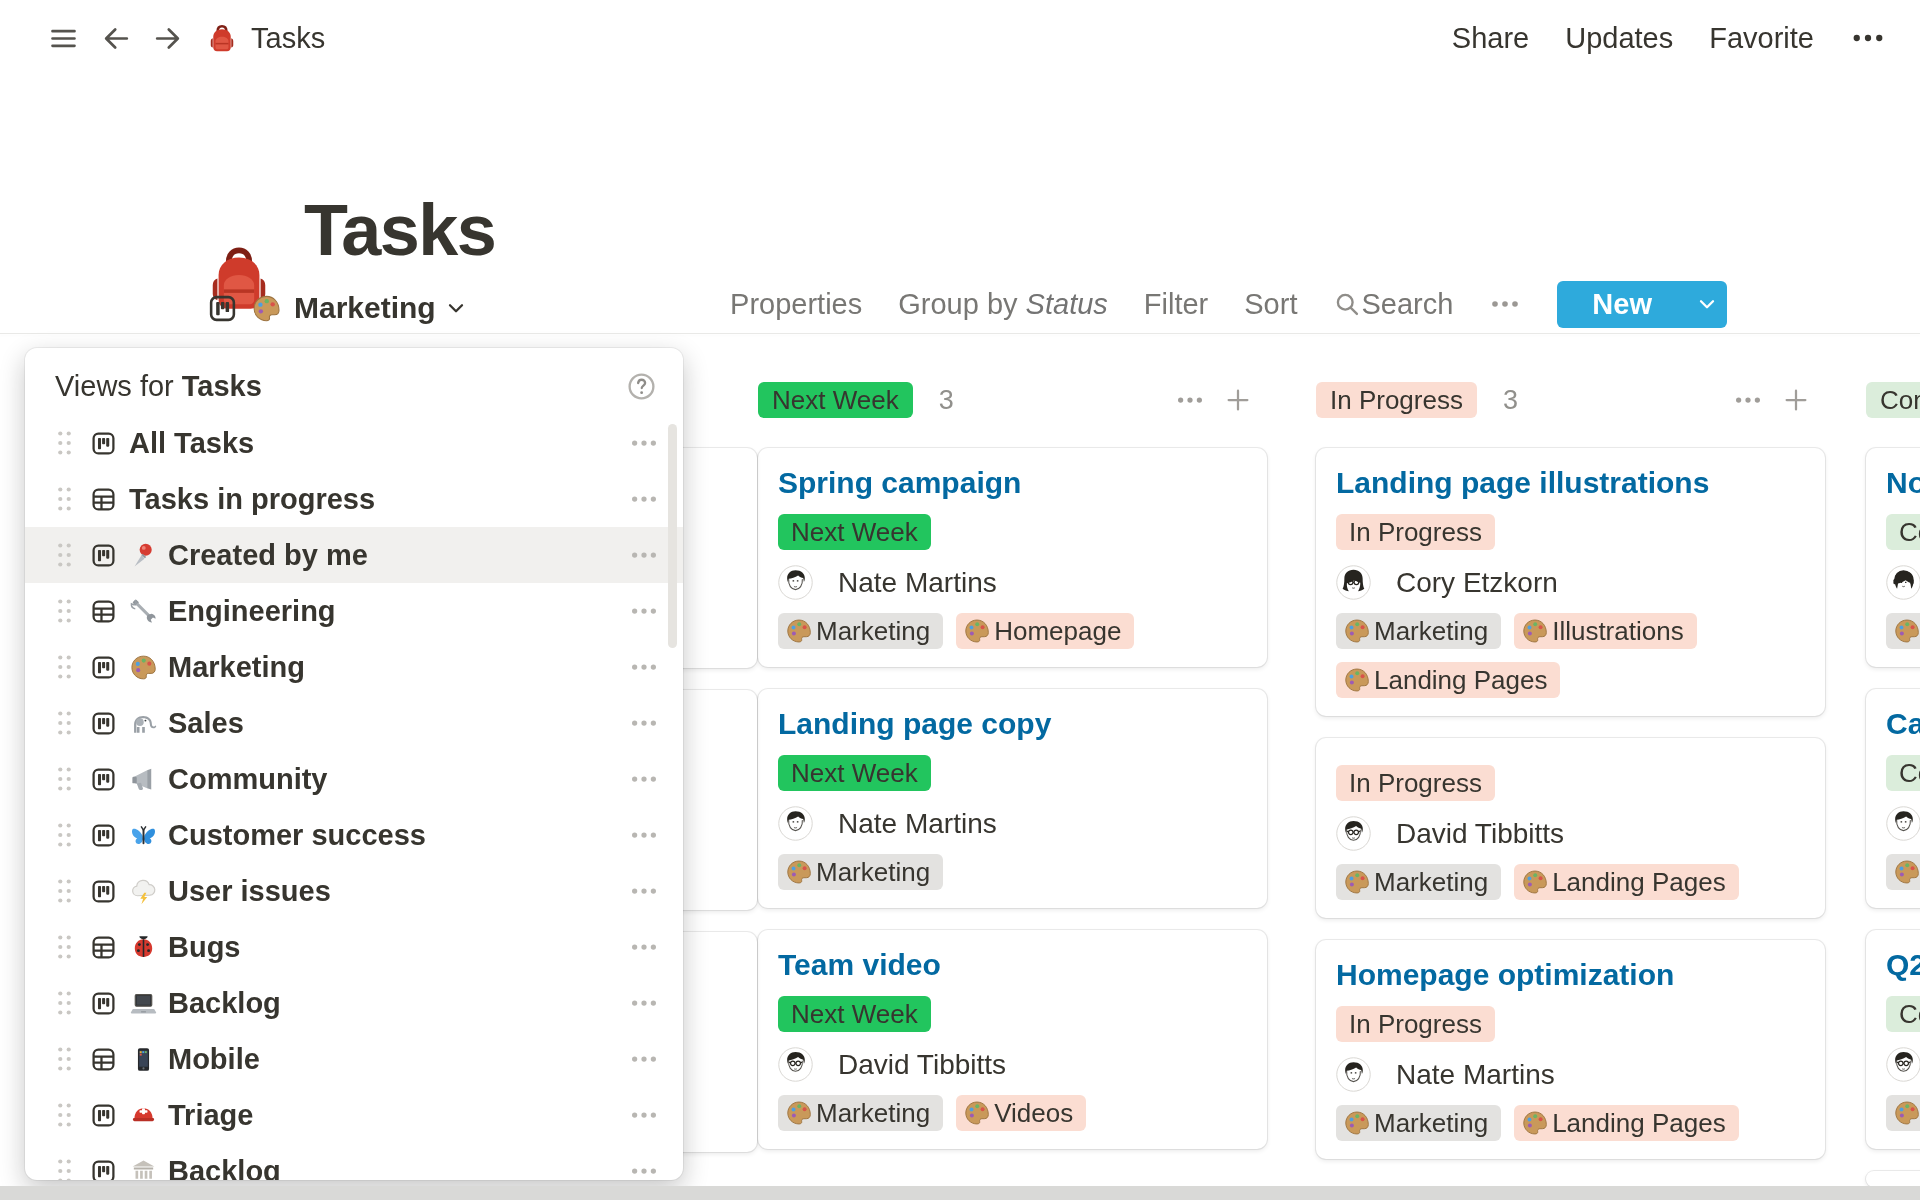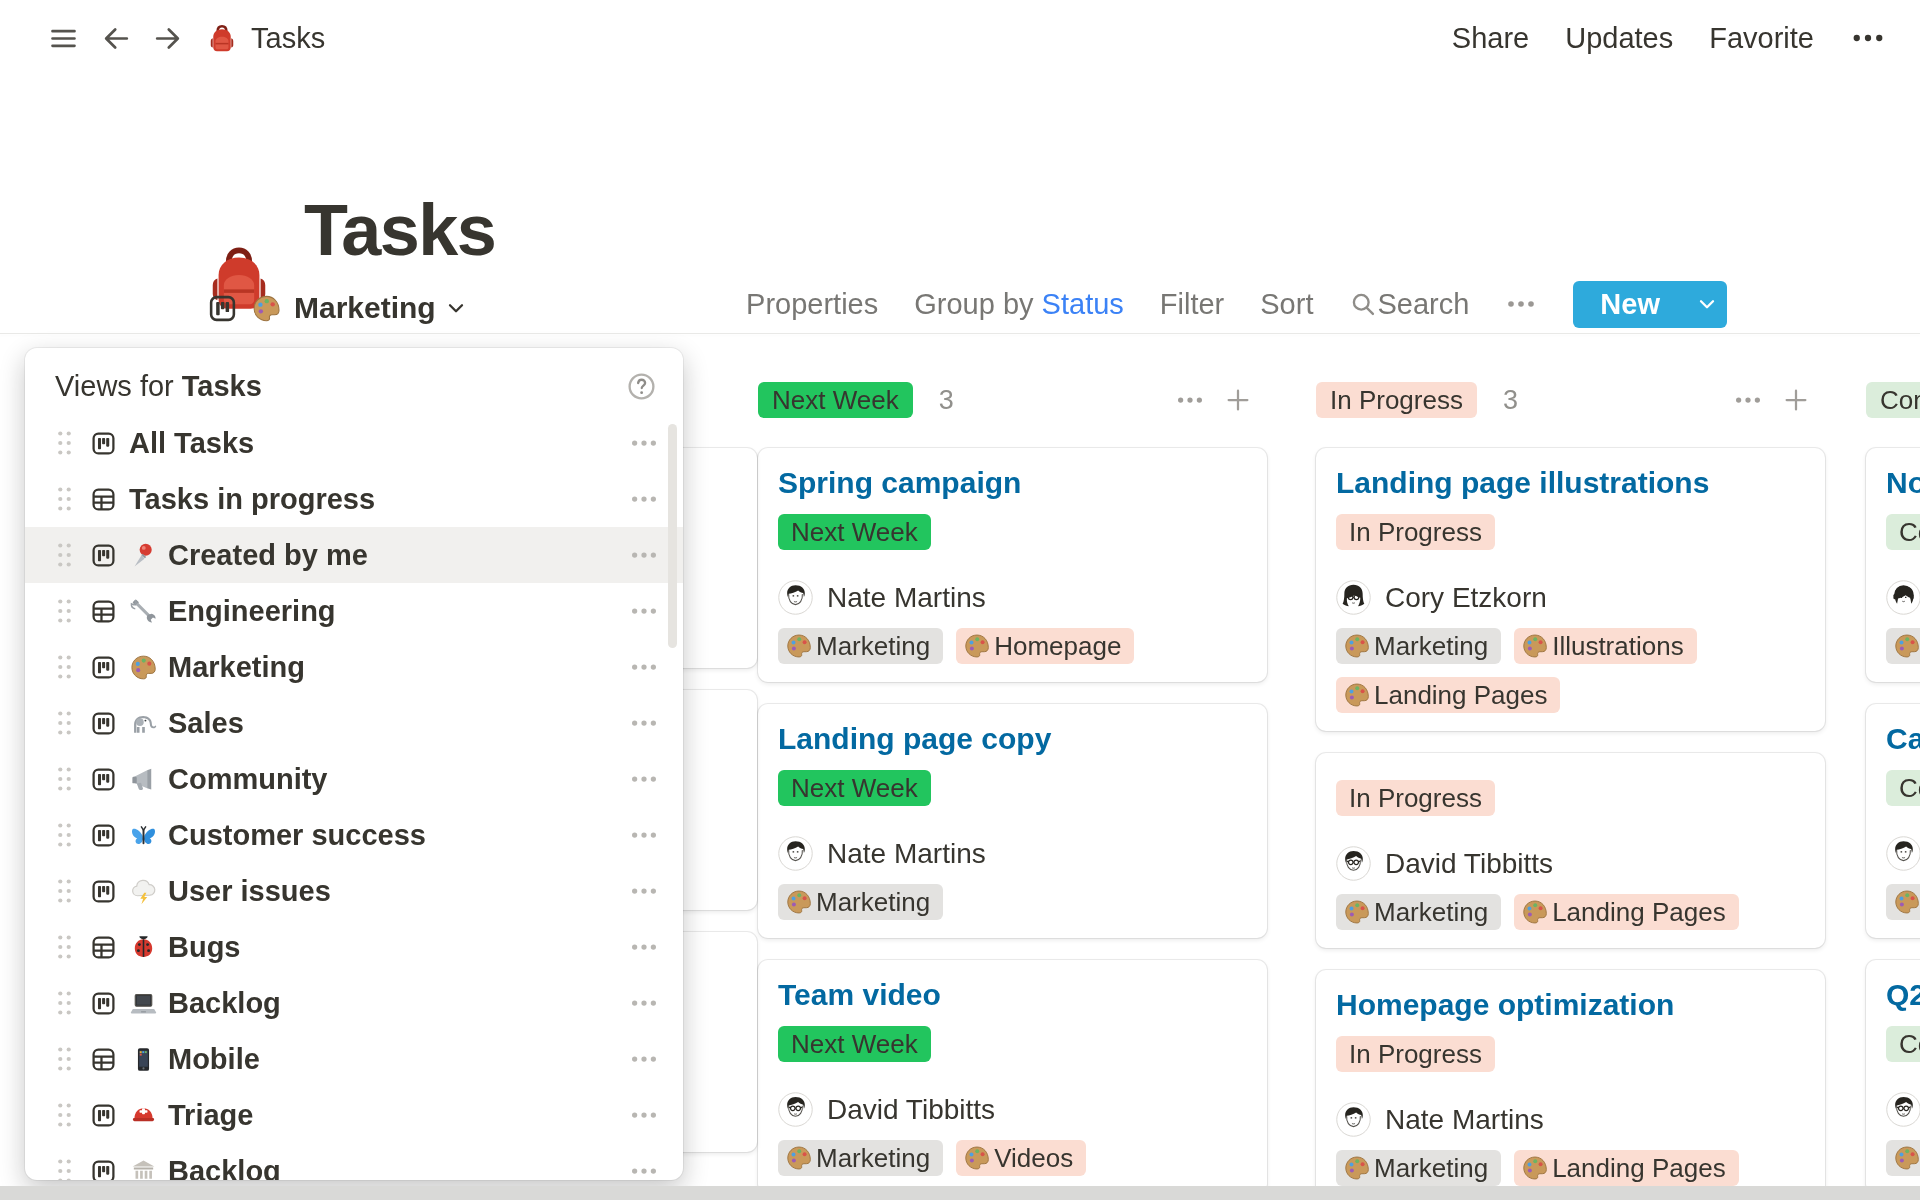--- a/index.html
+++ b/index.html
@@ -25,26 +25,26 @@
   .page-title{font-size:72px;font-weight:700;letter-spacing:-1.5px;line-height:84px;color:#37352f;}
 
   
   .view-switcher{position:absolute;left:207px;top:286px;height:44px;display:flex;align-items:center;}
   .vs-type{width:31px;height:31px;}
   .vs-emoji{width:31px;height:31px;margin-left:13px;}
   .vs-label{font-size:30px;font-weight:600;margin-left:12px;}
   .vs-chev{width:24px;height:24px;margin-left:8px;color:#37352f;}
 
   .toolbar{position:absolute;top:280px;right:193px;height:48px;display:flex;align-items:center;gap:36px;font-size:29px;color:#787774;}
-  .tbr-group b{color:#3b82f6;font-weight:400;}
+  .tbr-group b{color:#737373;font-weight:400;font-style:italic;}
   .tbr-search{display:flex;align-items:center;}
   .tbr-search .sic{width:28px;height:28px;color:#8f8d89;}
   .tbr-dots{width:32px;height:32px;color:#9b9894;}
   .new-btn{display:flex;align-items:stretch;height:47px;border-radius:6px;background:#2eaadc;color:#fff;overflow:hidden;}
-  .nb-label{display:flex;align-items:center;padding:0 27px;font-size:29px;font-weight:600;}
+  .nb-label{display:flex;align-items:center;padding:0 35px;font-size:29px;font-weight:600;}
   .nb-chev{display:flex;align-items:center;justify-content:center;width:40px;color:#fff;}
   .nb-chev i{display:block;width:24px;height:24px;}
   .toolbar-divider{position:absolute;top:333px;left:0;width:1920px;height:1px;background:#e9e9e7;box-shadow:0 2px 3px rgba(0,0,0,0.03);}
 
   
   .col{position:absolute;top:382px;width:509px;}
   .col-next{left:758px;}
   .col-prog{left:1316px;}
   .col-done{left:1866px;width:509px;}
   .col-head{display:flex;align-items:center;height:36px;padding-right:14px;}
@@ -54,21 +54,21 @@
   .b-green{background:#dbeddb;}
   .count{font-size:27px;color:#91908c;margin-left:26px;}
   .hicon{width:30px;height:30px;color:#a09d99;}
   .hicon.first{margin-left:auto;}
   .hicon.plus{margin-left:18px;}
   .cards{display:flex;flex-direction:column;gap:22px;margin-top:30px;}
   .card{background:#fff;border-radius:10px;box-shadow:0 0 0 1px rgba(15,15,15,0.08),0 2px 5px rgba(15,15,15,0.09);padding:15px 20px 18px;}
   .card-title{font-size:30px;font-weight:600;line-height:39px;color:#0369a1;}
   .pill-row{margin-top:12px;}
   .pill{display:inline-flex;align-items:center;height:36px;padding:0 13px;border-radius:6px;font-size:26px;white-space:nowrap;}
-  .assignee{display:flex;align-items:center;gap:14px;margin-top:30px;font-size:28px;}
+  .assignee{display:flex;align-items:center;gap:25px;margin-top:15px;font-size:28px;}
   .avatar{width:35px;height:35px;flex:0 0 35px;}
   .tags{display:flex;flex-wrap:wrap;gap:13px;margin-top:13px;}
   .tag{display:inline-flex;align-items:center;height:36px;padding:0 13px 0 7px;border-radius:6px;font-size:26px;white-space:nowrap;}
   .t-gray{background:#e3e2e0;}
   .t-red{background:#fbddd2;}
   .ticon{width:28px;height:28px;margin-right:3px;flex:0 0 28px;}
   .card.sliver{height:16px;padding:0;}
 
   
   .ghost{position:absolute;left:600px;width:157px;height:220px;background:#fff;border-radius:10px;

